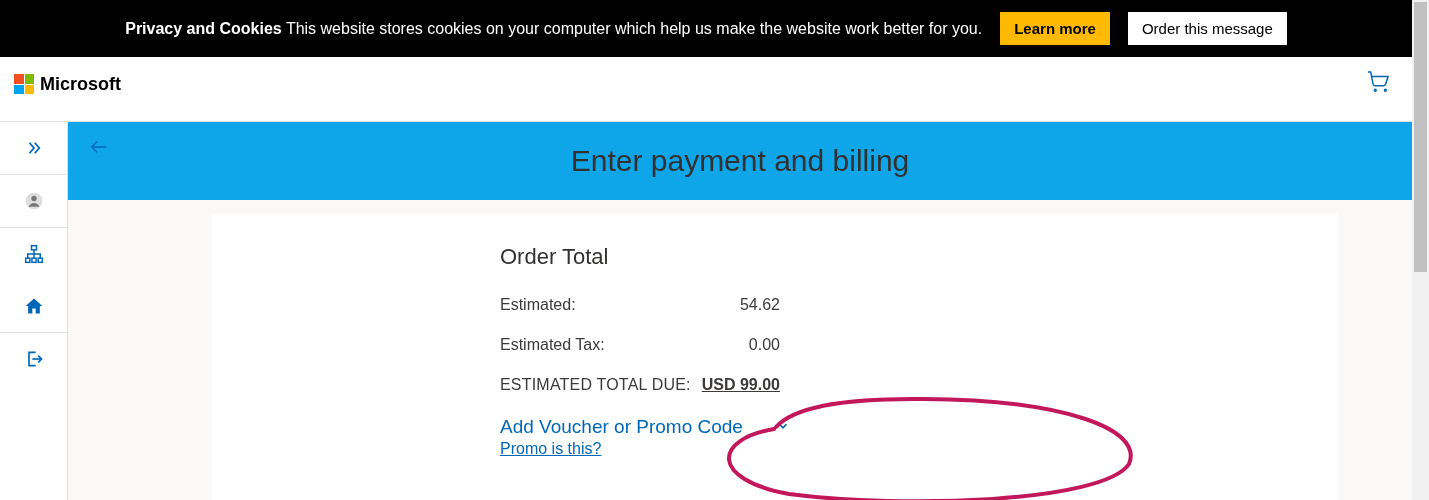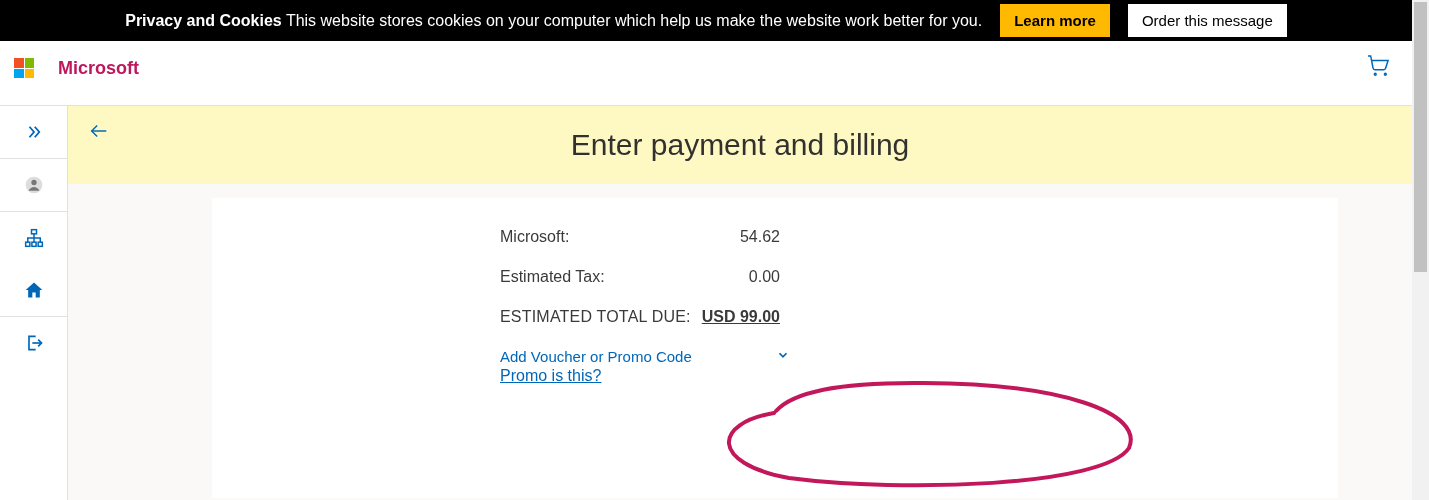--- a/index.html
+++ b/index.html
@@ -35,21 +35,21 @@
     border-radius: 0;
   }
 
   
   .cookie-banner {
     background: #000;
     color: #fff;
     display: flex;
     align-items: center;
     justify-content: center;
-    padding: 4px 20px;
+    padding: 12px 20px;
     gap: 18px;
     font-size: 16px;
     width: calc(100% - 17px);
   }
   .cookie-text { }
   .cookie-text .bold { font-weight: 700; }
   .btn-learn {
     background: #ffb900;
     color: #000;
     border: none;
@@ -72,22 +72,22 @@
     display: flex;
     align-items: center;
     justify-content: space-between;
     padding: 14px 22px 24px 14px;
     width: calc(100% - 17px);
     border-bottom: 1px solid #e1e1e1;
   }
   .ms-logo {
     display: flex;
     align-items: center;
-    gap: 24px;
-    color: #be185d;
+    gap: 6px;
+    color: #000000;
     font-size: 18px;
     font-weight: 600;
   }
   .ms-squares {
     width: 20px; height: 20px;
     display: grid;
     grid-template-columns: 1fr 1fr;
     grid-template-rows: 1fr 1fr;
     gap: 1px;
   }
@@ -120,21 +120,21 @@
   .sidebar-item.user { color: #777; }
   .sidebar-sep { width:100%; height:1px; background:#e1e1e1; }
 
   .content {
     flex: 1;
     background: #faf9f8;
     position: relative;
     overflow: hidden;
   }
   .page-head {
-    background: #fef9c3;
+    background: #0ea5e9;
     padding: 14px 20px 22px 20px;
     position: relative;
   }
   .back-arrow {
     color: #0067b8;
     cursor: pointer;
     display: inline-flex;
   }
   .page-title {
     text-align: center;
@@ -172,21 +172,21 @@
   .order-row.total .value { font-weight:700;text-decoration:underline; }
 
   .voucher-block {
     margin-left: 248px;
     margin-top: 8px;
     position: relative;
     width: 290px;
   }
   .voucher-link {
     color: #0067b8;
-    font-size: 15px;
+    font-size: 19px;
     cursor: pointer;
     display: flex;
     justify-content: space-between;
     align-items: center;
   }
   .voucher-link .chevron { color:#0067b8; }
   .what-link {
     color: #0067b8;
     text-decoration: underline;
     font-size: 16px;
@@ -280,23 +280,24 @@
         <span class="back-arrow">
           <svg width="22" height="22" viewBox="0 0 24 24" fill="none" stroke="currentColor" stroke-width="1.6">
               <path d="M20 12H4"></path>
               <path d="M10 6l-6 6 6 6"></path>
             </svg>
         </span>
         <div class="page-title">Enter payment and billing</div>
       </div>
 
       <div class="card">
+        <div class="order-title">Order Total</div>
         <div class="order-rows">
           <div class="order-row">
-            <span class="label">Microsoft:</span>
+            <span class="label">Estimated:</span>
             <span class="value">54.62</span>
           </div>
           <div class="order-row">
             <span class="label">Estimated Tax:</span>
             <span class="value">0.00</span>
           </div>
           <div class="order-row total">
             <span class="label">ESTIMATED TOTAL DUE:</span>
             <span class="value">USD 99.00</span>
           </div>

